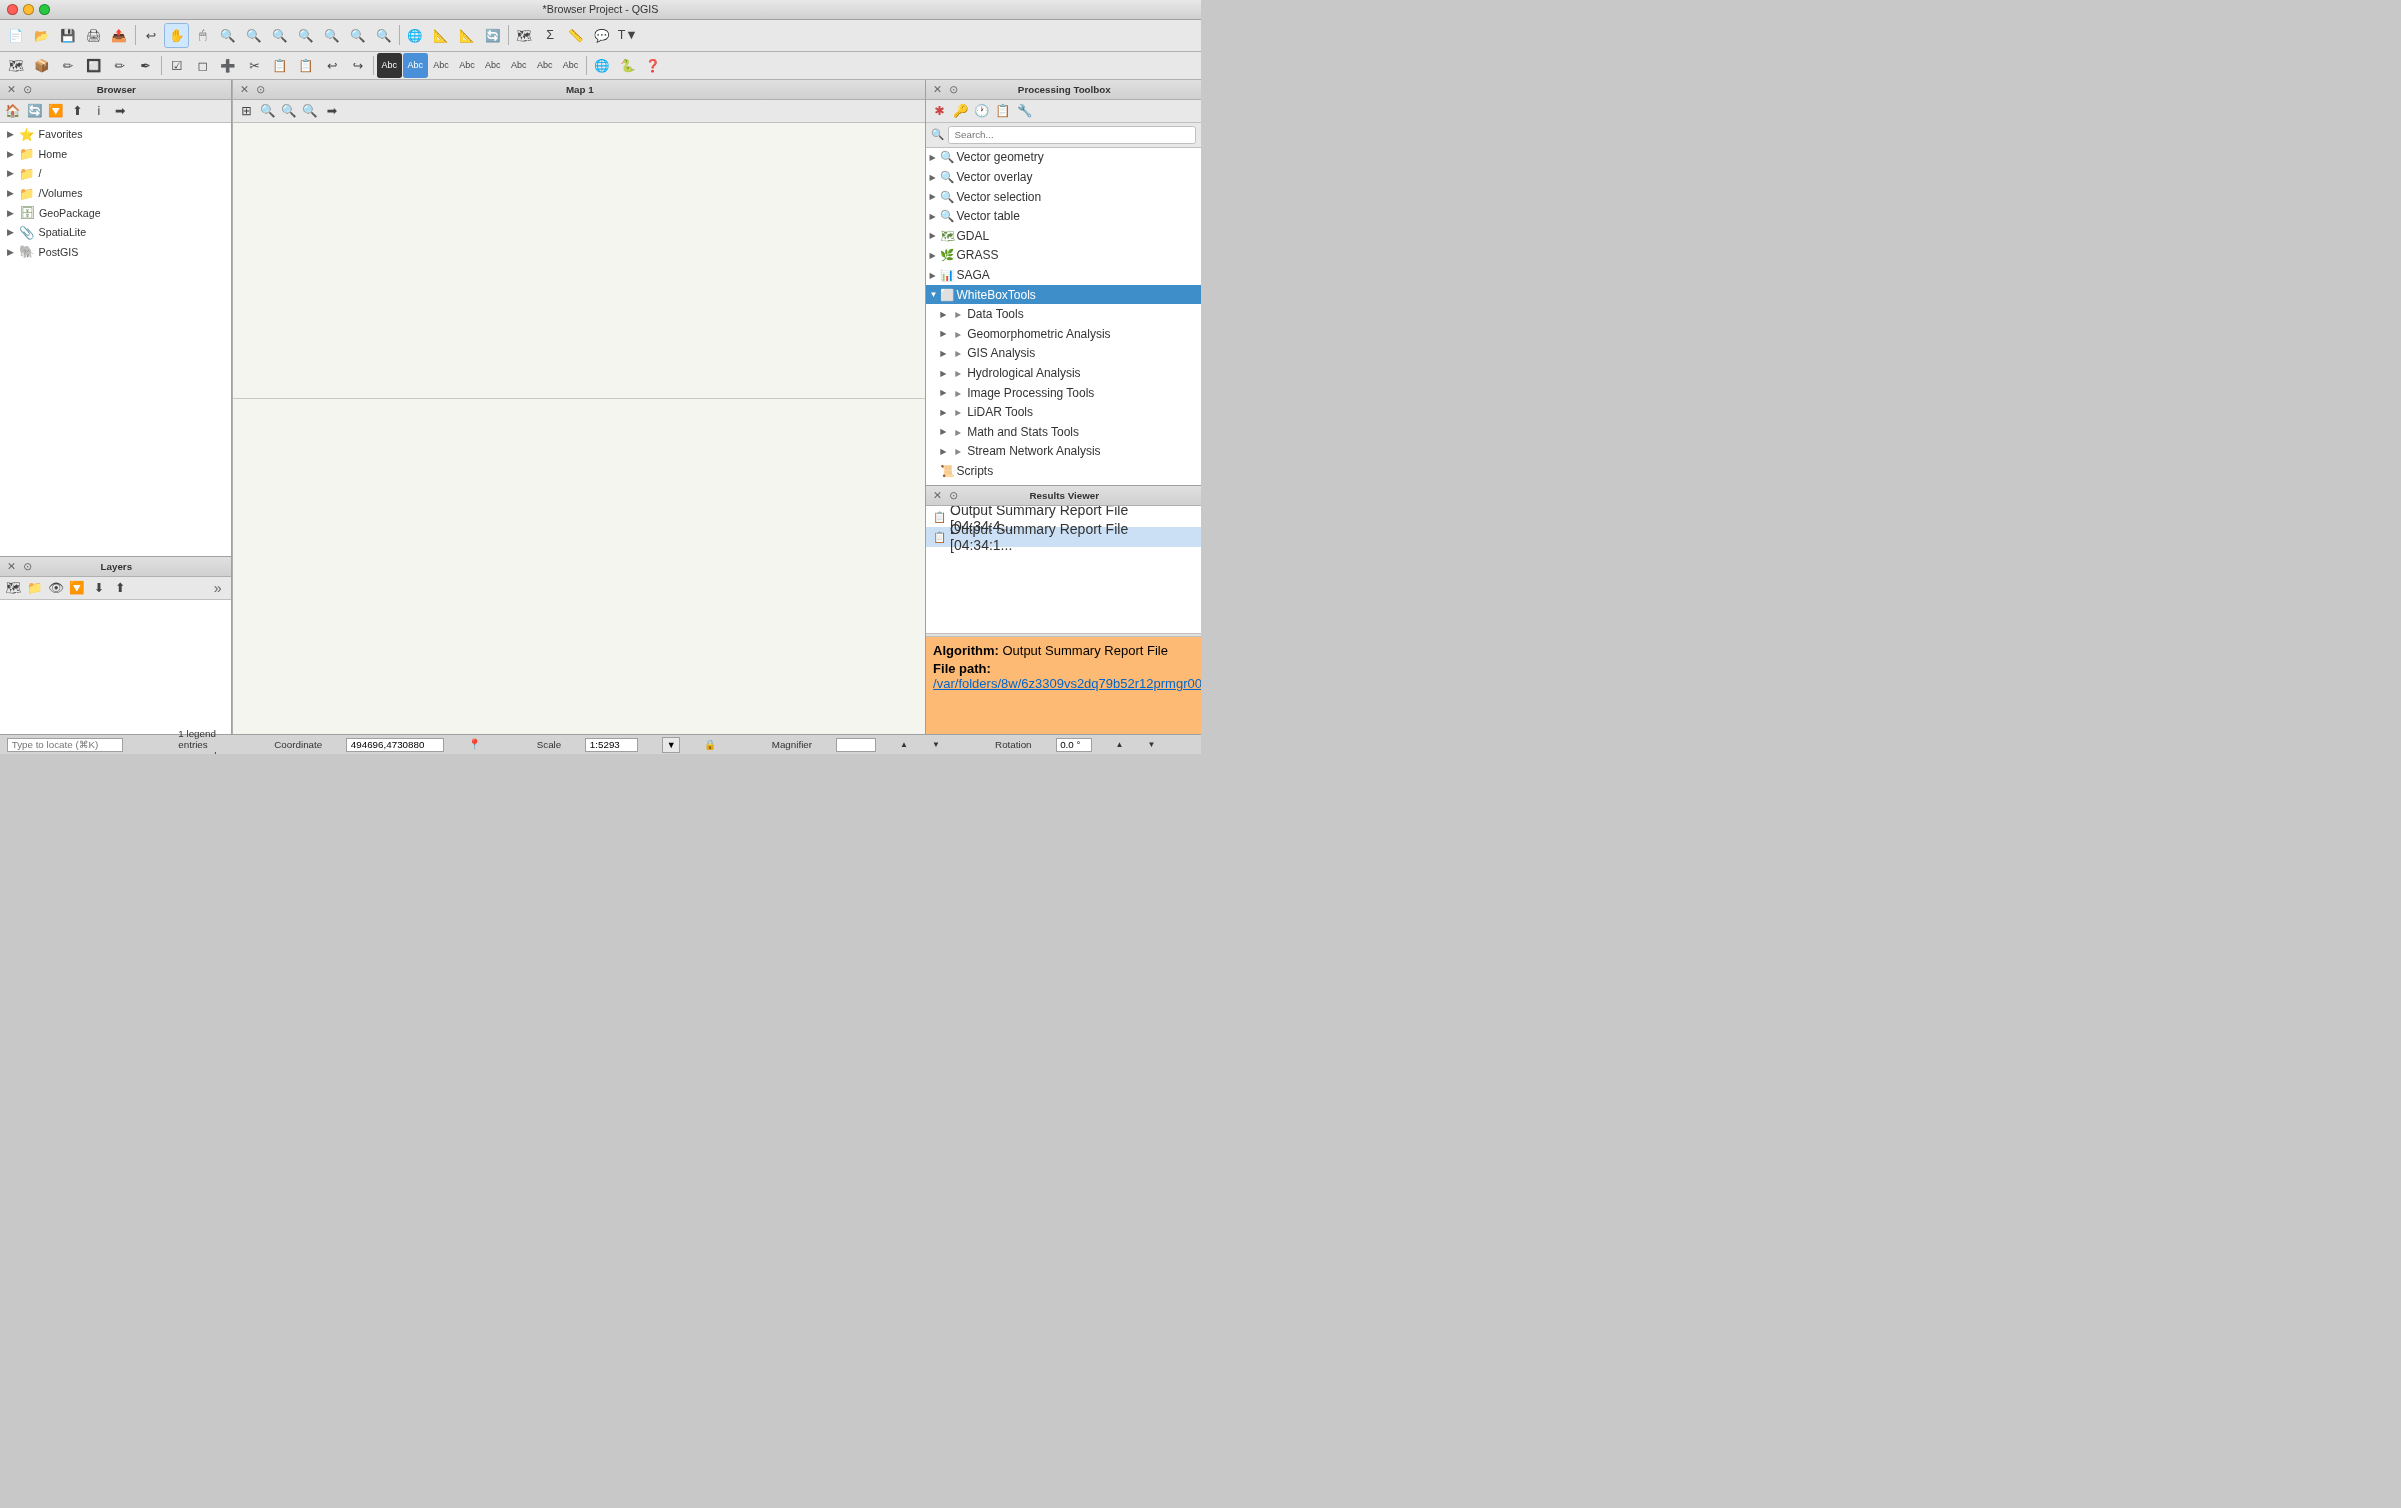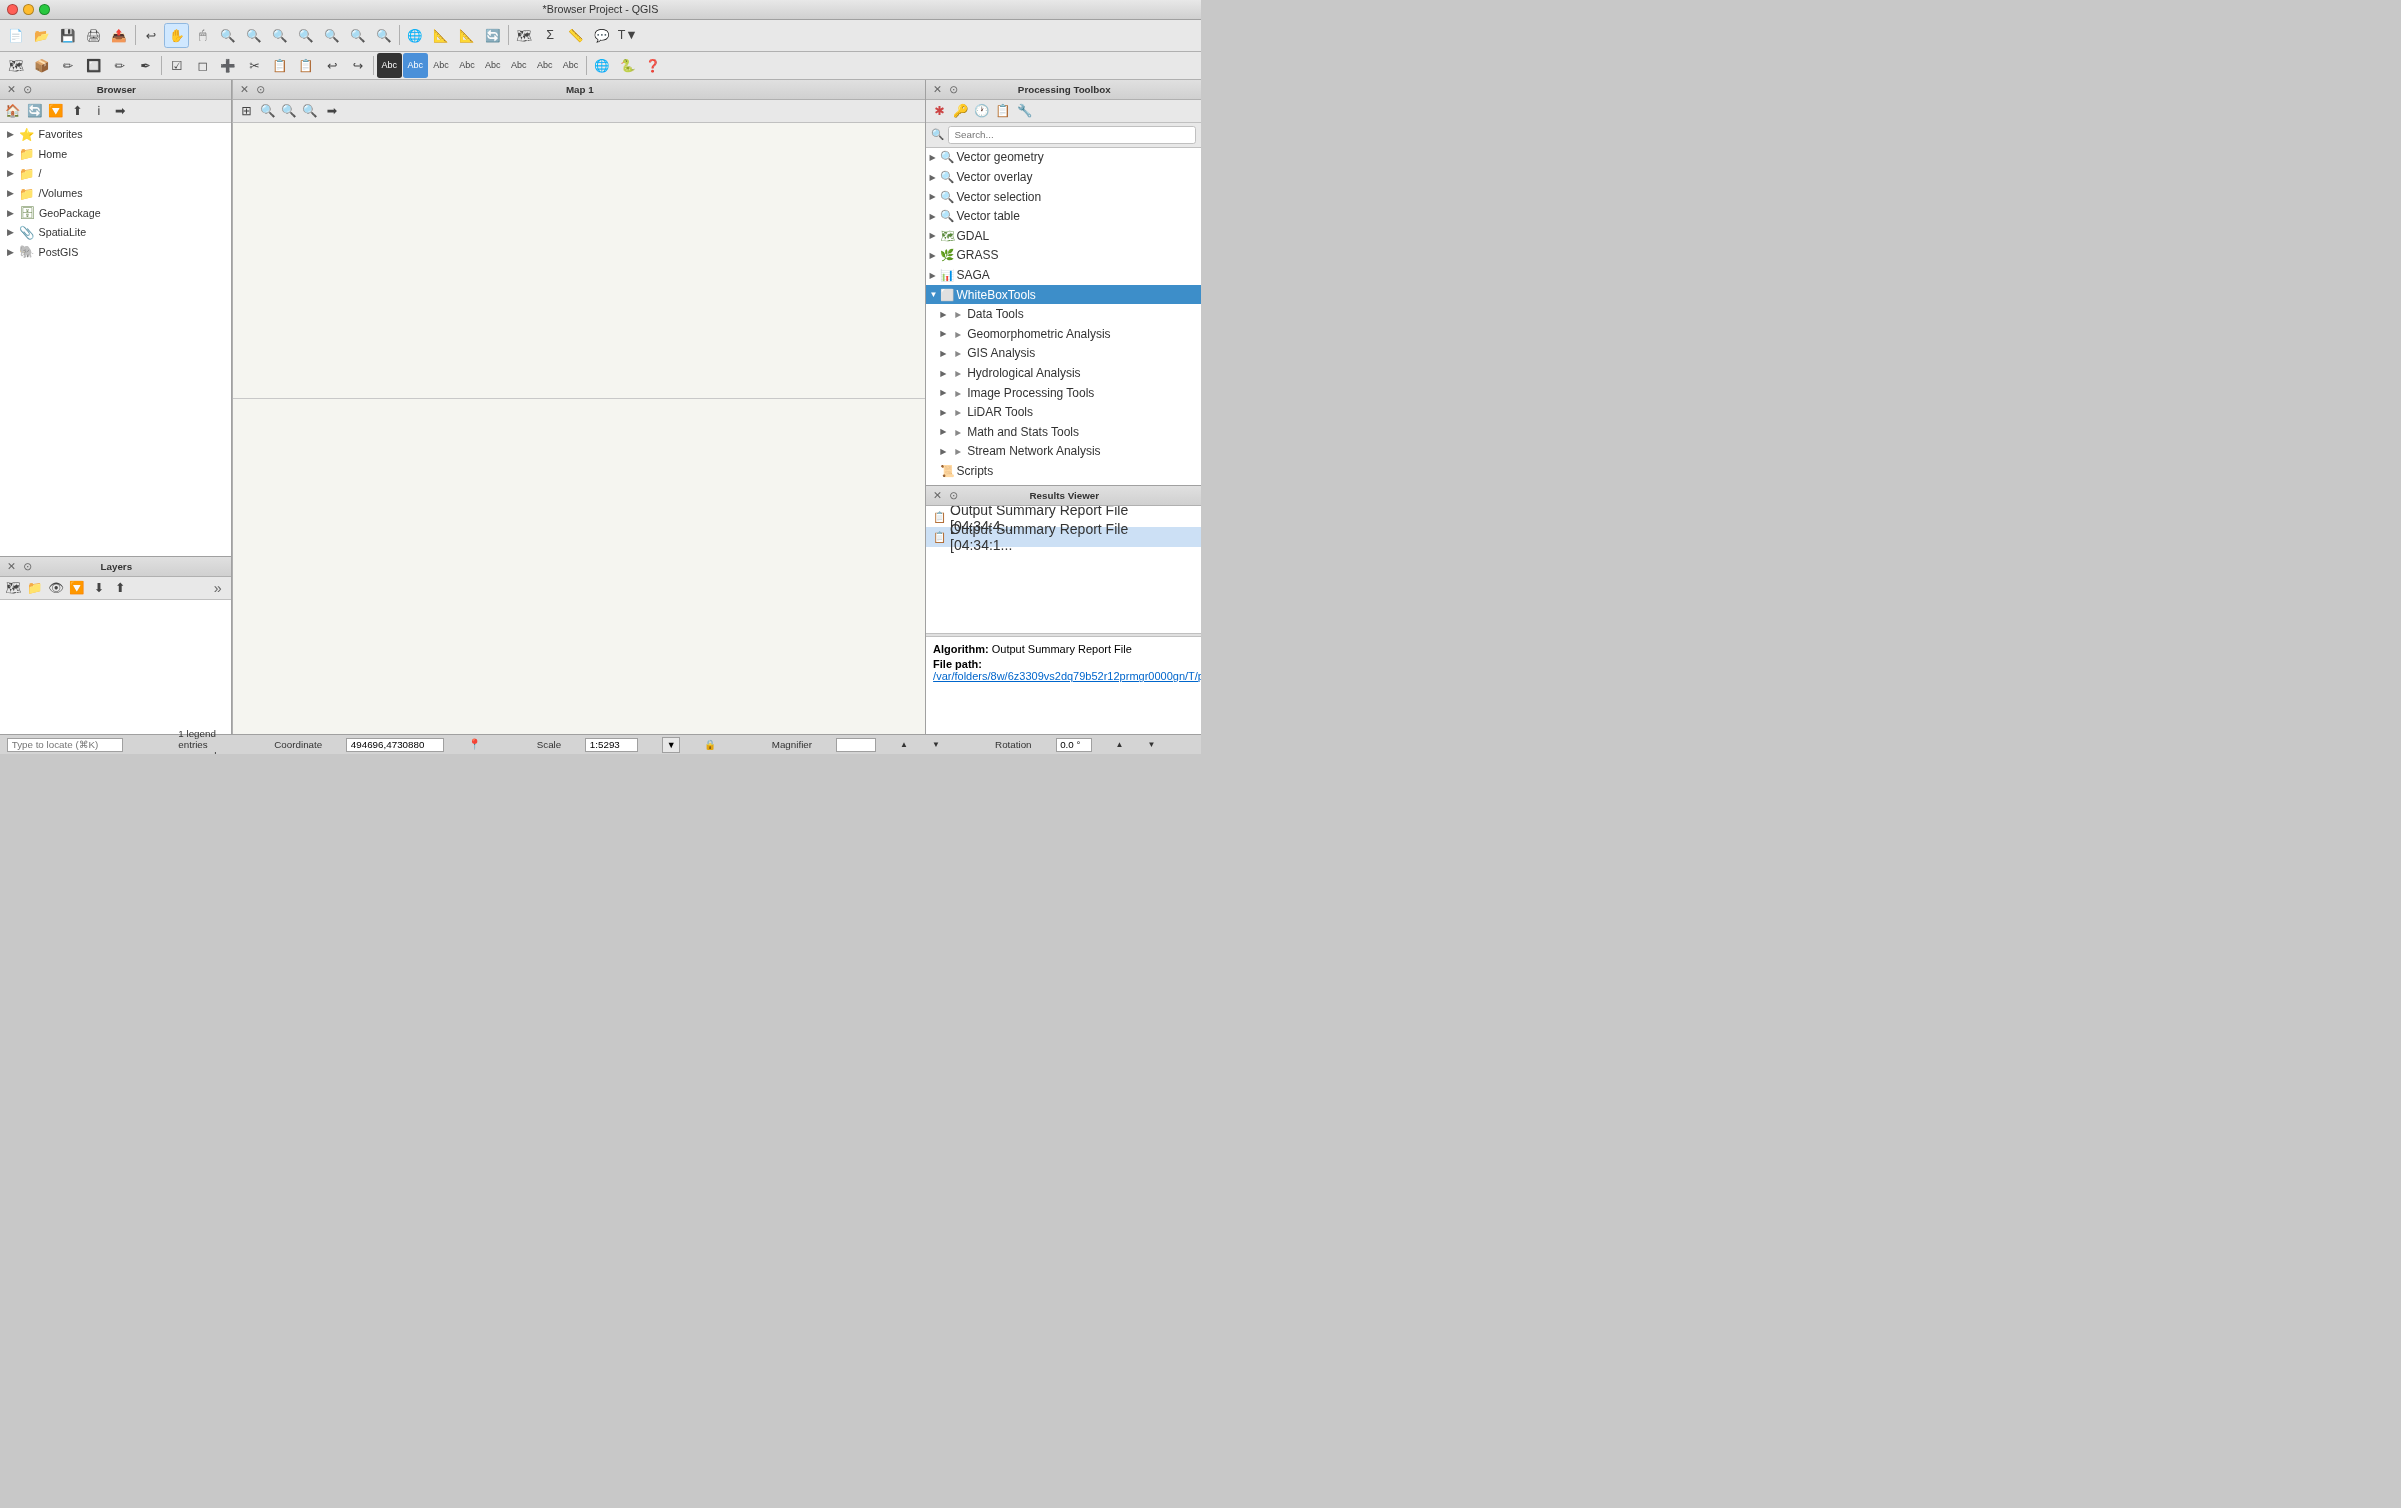--- a/index.html
+++ b/index.html
@@ -277,24 +277,24 @@
       height: 19.6px;
       padding: 0 7.1px;
       cursor: pointer;
       gap: 3.6px;
     }
     .result-item.selected { background: #cce0f5; }
     .result-icon { font-size: 10.7px; color: #4a90d9; }
     .result-label { font-size: 14px; color: #333; }
     #results-detail {
       height: 98px;
-      background: #ffffff;
+      background: #fdba74;
       border-top: 0.9px solid #c0c0c0;
       padding: 5.3px 7.1px;
-      font-size: 11px;
+      font-size: 13px;
       overflow-y: auto;
     }
     #results-detail a { color: #0066cc; text-decoration: underline; }
     .detail-key { font-weight: bold; }
     .results-resize {
       height: 3.6px;
       background: #e0e0e0;
       cursor: ns-resize;
       border-top: 0.9px solid #c0c0c0;
     }

